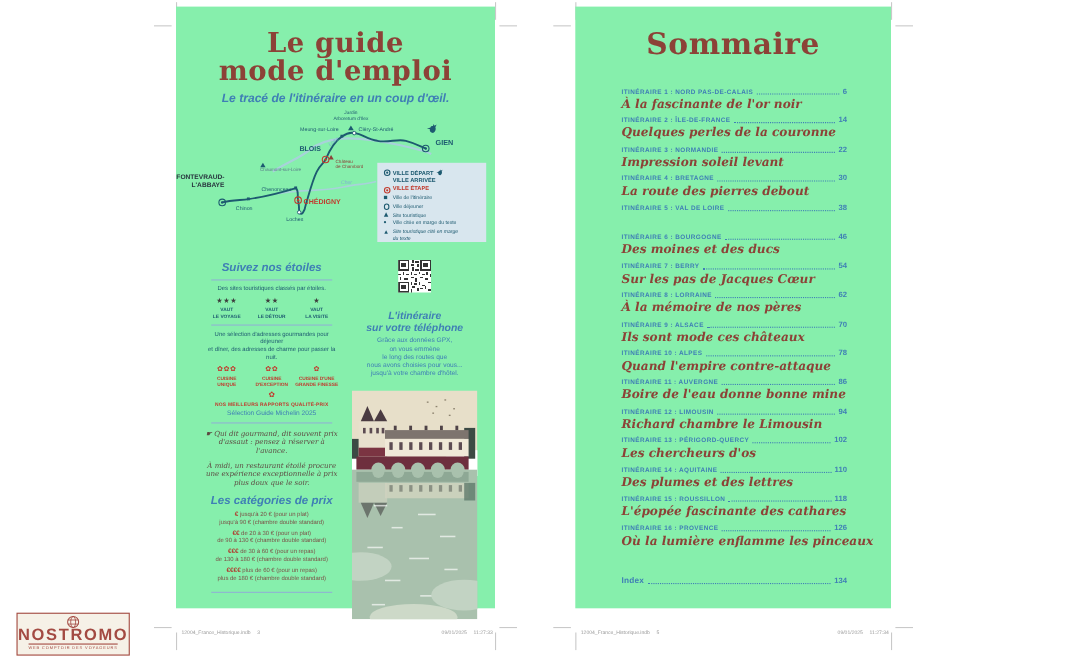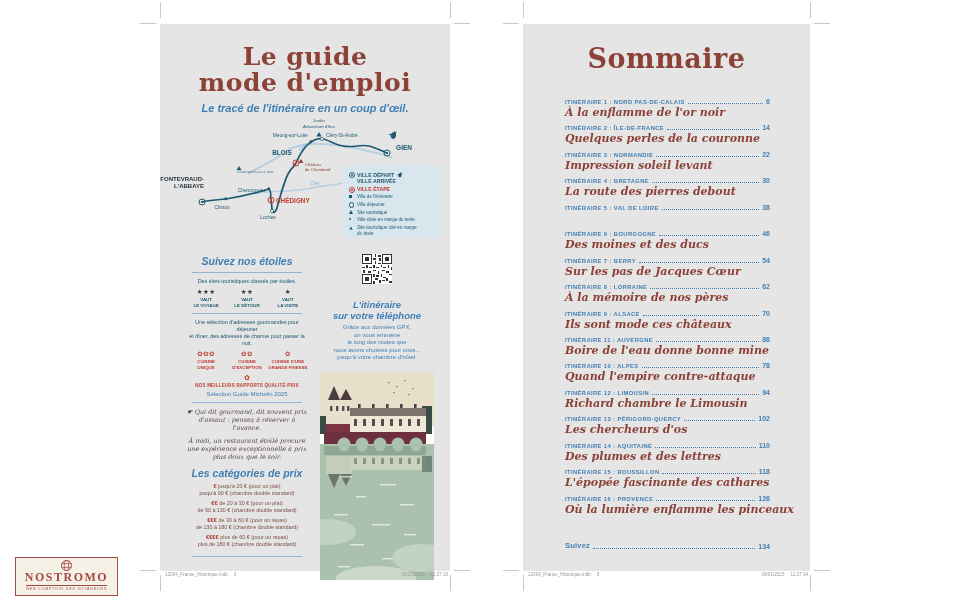--- a/index.html
+++ b/index.html
@@ -2,21 +2,21 @@
 <html><head>
 <meta charset="utf-8">
 <style>
   html,body{margin:0;padding:0;}
   body{
     width:970px;height:600px;position:relative;overflow:hidden;
     background:#ffffff;
     font-family:"Liberation Sans", sans-serif;
     -webkit-font-smoothing:antialiased;
   }
-  .page{position:absolute;top:24px;height:547px;background:#e5e5e5;}
+  .page{position:absolute;top:6px;height:547px;background:#86efac;}
   #page-left{left:160px;width:290px;}
   #page-right{left:523px;width:287px;}
 
   
   .cmv{position:absolute;width:1px;height:16px;background:#c9c9c9;}
   .cmh{position:absolute;height:1px;width:16px;background:#c9c9c9;}
 
   
   .big-title{
     font-family:"DejaVu Serif", serif;font-weight:700;color:#8c4237;
@@ -82,21 +82,21 @@
            font-size:11px;line-height:13px;color:#8c4237;margin-top:1px;white-space:nowrap;}
   .index-row{margin-top:20px;}
   .index-row .toc-label{font-size:7.5px;letter-spacing:.2px;}
 
   
   #logo{
     position:absolute;left:15px;top:557px;width:103px;height:39px;
     border:1.5px solid #a34a42;background:#f6f1e7;box-sizing:border-box;
     display:flex;flex-direction:column;align-items:center;justify-content:flex-start;
   }
-  #logo .name{font-size:12px;font-weight:700;color:#a34a42;letter-spacing:1.5px;line-height:11px;font-family:Liberation Serif, serif;}
+  #logo .name{font-size:15px;font-weight:700;color:#a34a42;letter-spacing:1.5px;line-height:11px;}
   #logo .tag{font-size:3.6px;color:#a34a42;letter-spacing:.8px;margin-top:1.5px;border-top:.5px solid #a34a42;padding-top:1px;}
   .slug{position:absolute;top:572px;font-size:4.6px;color:#9a9a9a;display:flex;}
   .slug span{margin-right:6px;}
   .slug .gap{margin-right:18px;}
 </style>
 </head>
 <body>
 
 <span class="cmv" style="left:160px;top:2px"></span>
 <span class="cmh" style="left:140px;top:23px"></span>
@@ -425,21 +425,21 @@
 
   <div class="toc">
     <div>
 
         <div class="toc-entry">
           <div class="toc-line1">
             <span class="toc-label">ITINÉRAIRE 1 : NORD PAS-DE-CALAIS</span>
             <span class="toc-dots"></span>
             <span class="toc-page">6</span>
           </div>
-          <div class="toc-sub">À la enflamme de l'or noir</div>
+          <div class="toc-sub">À la fascinante de l'or noir</div>
         </div>
 
         <div class="toc-entry">
           <div class="toc-line1">
             <span class="toc-label">ITINÉRAIRE 2 : ÎLE-DE-FRANCE</span>
             <span class="toc-dots"></span>
             <span class="toc-page">14</span>
           </div>
           <div class="toc-sub">Quelques perles de la couronne</div>
         </div>
@@ -501,34 +501,34 @@
           <div class="toc-line1">
             <span class="toc-label">ITINÉRAIRE 9 : ALSACE</span>
             <span class="toc-dots"></span>
             <span class="toc-page">70</span>
           </div>
           <div class="toc-sub">Ils sont mode ces châteaux</div>
         </div>
 
         <div class="toc-entry">
           <div class="toc-line1">
+            <span class="toc-label">ITINÉRAIRE 10 : ALPES</span>
+            <span class="toc-dots"></span>
+            <span class="toc-page">78</span>
+          </div>
+          <div class="toc-sub">Quand l'empire contre-attaque</div>
+        </div>
+
+        <div class="toc-entry">
+          <div class="toc-line1">
             <span class="toc-label">ITINÉRAIRE 11 : AUVERGNE</span>
             <span class="toc-dots"></span>
             <span class="toc-page">86</span>
           </div>
           <div class="toc-sub">Boire de l'eau donne bonne mine</div>
-        </div>
-
-        <div class="toc-entry">
-          <div class="toc-line1">
-            <span class="toc-label">ITINÉRAIRE 10 : ALPES</span>
-            <span class="toc-dots"></span>
-            <span class="toc-page">78</span>
-          </div>
-          <div class="toc-sub">Quand l'empire contre-attaque</div>
         </div>
 
         <div class="toc-entry">
           <div class="toc-line1">
             <span class="toc-label">ITINÉRAIRE 12 : LIMOUSIN</span>
             <span class="toc-dots"></span>
             <span class="toc-page">94</span>
           </div>
           <div class="toc-sub">Richard chambre le Limousin</div>
         </div>
@@ -564,21 +564,21 @@
           <div class="toc-line1">
             <span class="toc-label">ITINÉRAIRE 16 : PROVENCE</span>
             <span class="toc-dots"></span>
             <span class="toc-page">126</span>
           </div>
           <div class="toc-sub">Où la lumière enflamme les pinceaux</div>
         </div>
       </div>
     <div class="toc-entry index-row">
       <div class="toc-line1">
-        <span class="toc-label">Suivez</span>
+        <span class="toc-label">Index</span>
         <span class="toc-dots"></span>
         <span class="toc-page">134</span>
       </div>
     </div>
   </div>
 </div>
 
 <div id="logo">
   <svg width="15" height="13" viewBox="0 0 16 14" style="margin-top:1px">
     <circle cx="8" cy="7" r="5.4" fill="none" stroke="#a34a42" stroke-width="1"></circle>

